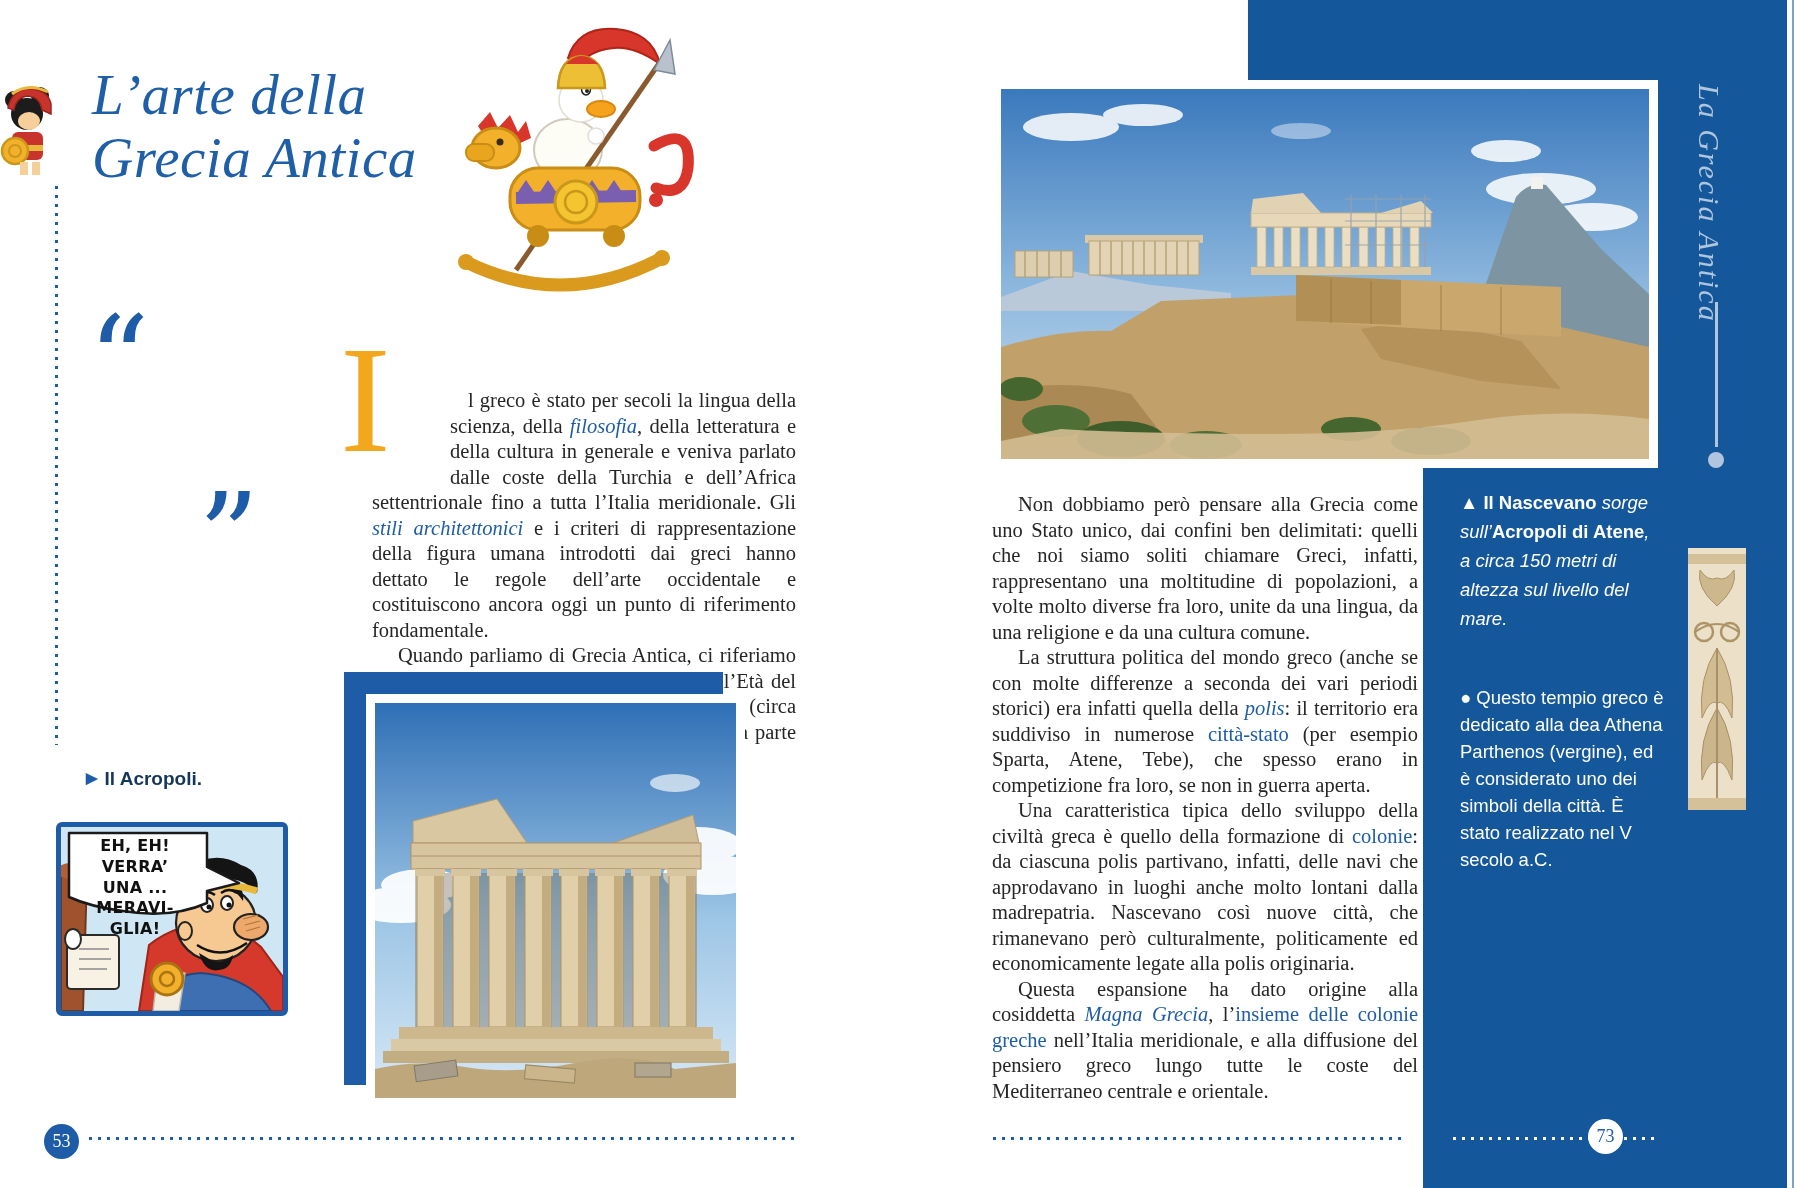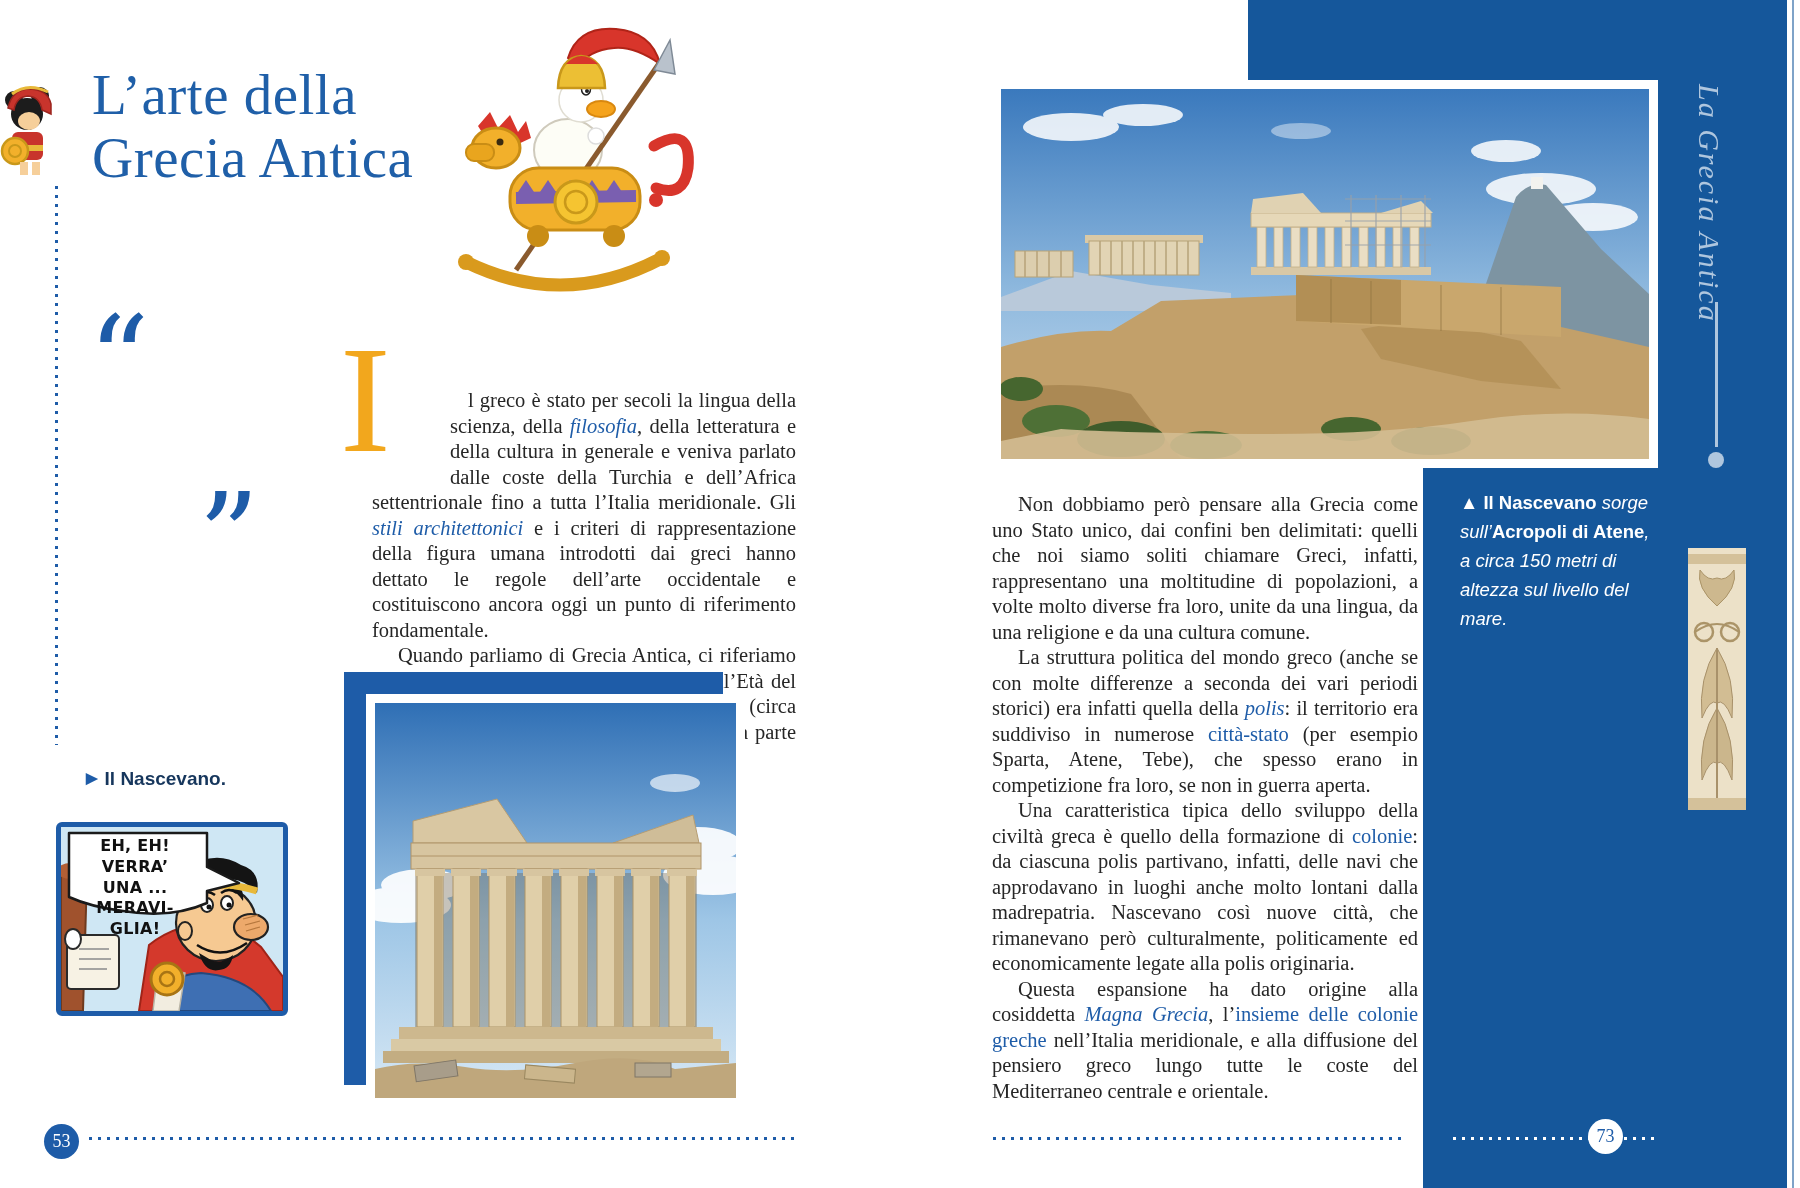--- a/index.html
+++ b/index.html
@@ -11,21 +11,21 @@
     --lightblue:#afc6de;
     --ink:#262626;
   }
   html,body{margin:0;padding:0;background:#e8e8e8;}
   #page{position:relative;width:1800px;height:1188px;background:#ffffff;overflow:hidden;
         font-family:"Liberation Serif",serif;color:var(--ink);}
   .abs{position:absolute;}
   .pre{white-space:pre-line;}
 
   
-  .title{left:92px;top:64px;width:480px;font-size:57px;line-height:1.1;
+  .title{left:92px;top:64px;width:480px;font-size:57px;line-height:1.1;font-style:italic;
          color:var(--title);letter-spacing:.5px;}
   .quote-mark{font-size:120px;line-height:1;color:var(--accent);font-family:"DejaVu Serif",serif;}
   .quote-open{left:88px;top:300px;}
   .quote-close{left:198px;top:478px;}
   .quote-text{left:92px;top:352px;width:210px;font-size:23px;font-style:italic;line-height:46px;
               color:#3a3a3a;text-indent:76px;}
   .body-text{font-size:20.5px;line-height:25.5px;text-align:justify;color:var(--ink);}
   .body-text p{margin:0;}
   .body-text p.ind{text-indent:26px;}
   .left-col{left:372px;top:368px;width:424px;margin-top:20px;}
@@ -152,21 +152,21 @@
   <div class="abs quote-mark quote-open">“</div>
   <div class="abs quote-mark quote-close">”</div>
 
   <div class="abs dropcap">I</div>
   <div class="abs body-text left-col">
     <p><span class="cap-sp1"></span><span class="cap-sp2"></span><span><span class="seg-plain">l greco è stato per secoli la lingua della scienza, della </span><span class="seg-blue-italic">filosofia</span><span class="seg-plain">, della letteratura e della cultura in generale e veniva parlato dalle coste della Turchia e dell’Africa settentrionale fino a tutta l’Italia meridionale. Gli </span><span class="seg-blue-italic">stili architettonici</span><span class="seg-plain"> e i criteri di rappresentazione della figura umana introdotti dai greci hanno dettato le regole dell’arte occidentale e costituiscono ancora oggi un punto di riferimento fondamentale.</span></span></p>
     <p class="ind"><span><span class="seg-plain">Quando parliamo di Grecia Antica, ci riferiamo a un periodo storico che va dalla fine dell’Età del bronzo, con lo sviluppo della civiltà cretese (circa 1500 a.C.), fino alla conquista dell’Egitto da parte dei Romani (31 a.C.).</span></span></p>
   </div>
 
   <div class="abs caption-left">
-    <span class="tri">▶</span><span>Il Nascevano.</span>
+    <span class="tri">▶</span><span>Il Acropoli.</span>
   </div>
 
   <div class="abs comic">
     <svg viewBox="0 0 222 184">
       <rect x="0" y="0" width="222" height="184" fill="#cfe7f4"></rect>
       <path d="M0,40 L26,48 L22,184 L0,184 Z" fill="#a0522d" stroke="#6e3a1e" stroke-width="2"></path>
       <ellipse cx="10" cy="44" rx="14" ry="8" fill="#b35f35"></ellipse>
       <rect x="6" y="108" width="52" height="54" rx="4" fill="#f7f2e4" stroke="#2a2a2a" stroke-width="2"></rect>
       <ellipse cx="12" cy="112" rx="8" ry="10" fill="#fff" stroke="#2a2a2a" stroke-width="2"></ellipse>
       <path d="M18,122 h30 M18,132 h32 M18,142 h28" stroke="#8a8a8a" stroke-width="1.5"></path>
@@ -339,20 +339,21 @@
   </div>
 
   <div class="abs body-text right-col">
     <p class="ind"><span><span class="seg-plain">Non dobbiamo però pensare alla Grecia come uno Stato unico, dai confini ben delimitati: quelli che noi siamo soliti chiamare Greci, infatti, rappresentano una moltitudine di popolazioni, a volte molto diverse fra loro, unite da una lingua, da una religione e da una cultura comune.</span></span></p>
     <p class="ind"><span><span class="seg-plain">La struttura politica del mondo greco (anche se con molte differenze a seconda dei vari periodi storici) era infatti quella della </span><span class="seg-blue-italic">polis</span><span class="seg-plain">: il territorio era suddiviso in numerose </span><span class="seg-blue">città-stato</span><span class="seg-plain"> (per esempio Sparta, Atene, Tebe), che spesso erano in competizione fra loro, se non in guerra aperta.</span></span></p>
     <p class="ind"><span><span class="seg-plain">Una caratteristica tipica dello sviluppo della civiltà greca è quello della formazione di </span><span class="seg-blue">colonie</span><span class="seg-plain">: da ciascuna polis partivano, infatti, delle navi che approdavano in luoghi anche molto lontani dalla madrepatria. Nascevano così nuove città, che rimanevano però culturalmente, politicamente ed economicamente legate alla polis originaria.</span></span></p>
     <p class="ind"><span><span class="seg-plain">Questa espansione ha dato origine alla cosiddetta </span><span class="seg-blue-italic">Magna Grecia</span><span class="seg-plain">, l’</span><span class="seg-blue">insieme delle colonie greche</span><span class="seg-plain"> nell’Italia meridionale, e alla diffusione del pensiero greco lungo tutte le coste del Mediterraneo centrale e orientale.</span></span></p>
   </div>
 
   <div class="abs sidebar-cap cap1"><span class="seg-plain">▲ </span><span class="seg-bold">Il Nascevano</span><span class="seg-plain"> </span><span class="seg-italic">sorge sull’</span><span class="seg-bold">Acropoli di Atene</span><span class="seg-italic">, </span><span class="seg-italic">a circa 150 metri di altezza sul livello del mare.</span></div>
+  <div class="abs sidebar-cap cap2"><span class="seg-plain">● </span><span class="seg-plain">Questo tempio greco è dedicato alla dea Athena Parthenos (vergine), ed è considerato uno dei simboli della città. È stato realizzato nel V secolo a.C.</span></div>
 
   <div class="abs rail-text">La Grecia Antica</div>
   <div class="abs rail-line"></div>
   <div class="abs rail-dot"></div>
 
   <div class="abs" style="left:1688px;top:548px;width:58px;height:262px;">
     <svg viewBox="0 0 58 262" preserveAspectRatio="none" style="display:block;width:100%;height:100%;">
       <rect width="58" height="262" fill="#ece1c8"></rect>
       <rect y="6" width="58" height="10" fill="#d4c19a"></rect>
       <path d="M29,58 Q8,40 12,22 Q20,34 29,30 Q38,34 46,22 Q50,40 29,58 Z" fill="#cdb88e" stroke="#ab9468" stroke-width="1"></path>

